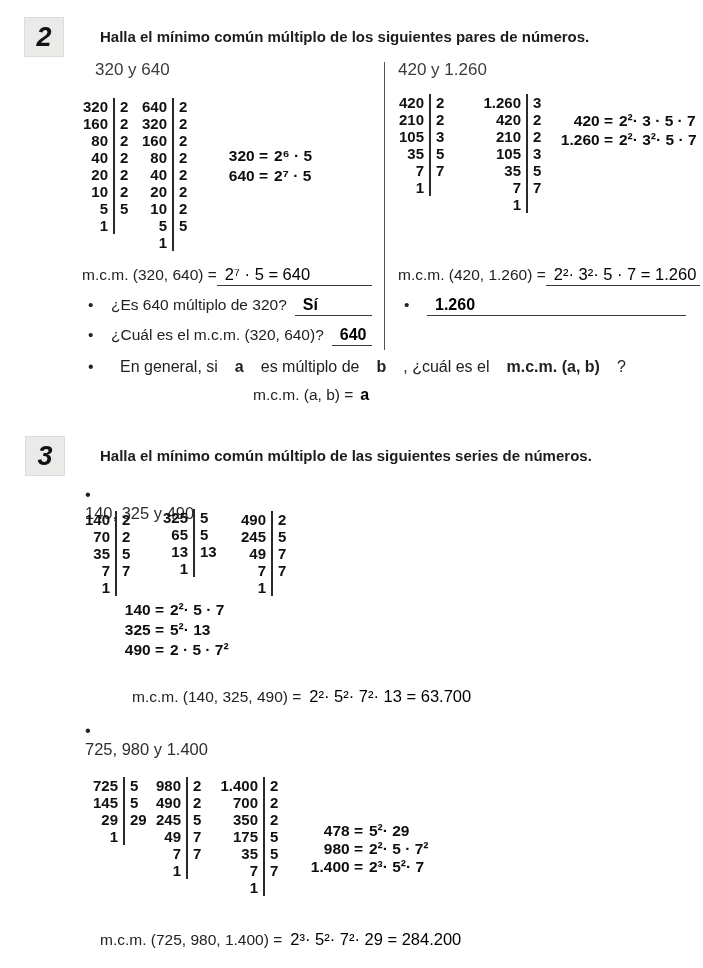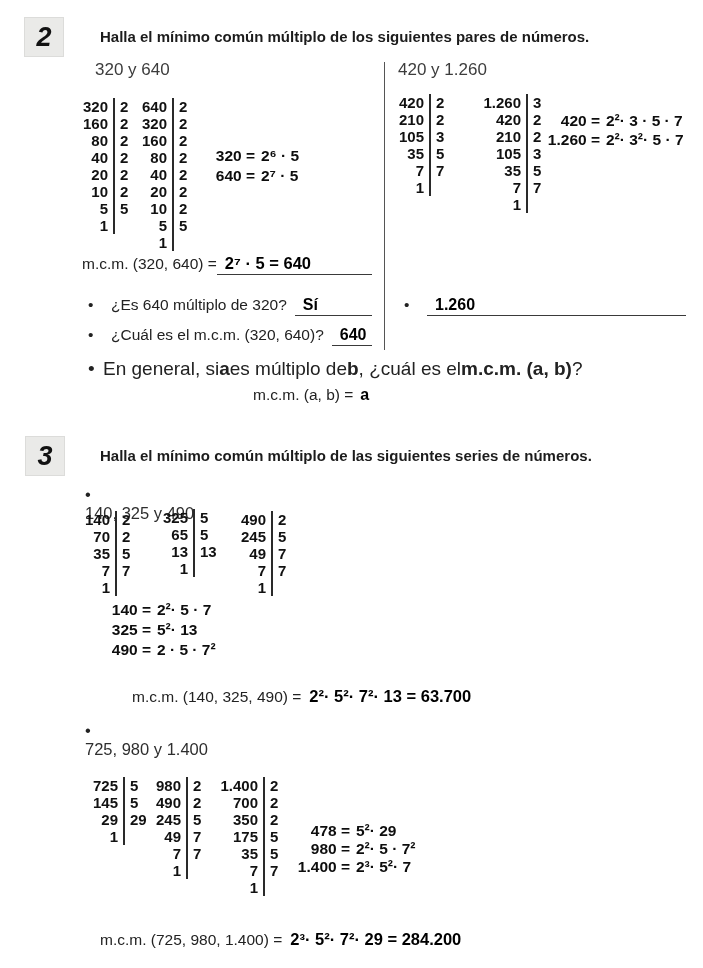--- a/index.html
+++ b/index.html
@@ -43,56 +43,56 @@
   #t1260{left:479px;top:94px;}
   #t140{left:80px;top:511px;}
   #t325{left:158px;top:509px;}
   #t490{left:236px;top:511px;}
   #t725{left:88px;top:777px;}
   #t980{left:151px;top:777px;}
   #t1400{left:216px;top:777px;}
 
   
   .eqs{position:absolute;font-weight:bold;font-size:15.5px;color:#0d0d0d;}
-  .eqs .eqrow{display:flex;}
+  .eqs .eqrow{display:flex;padding-left:13px;}
   .eqs .lhs{text-align:right;}
   .eqs .rhs{padding-left:6px;}
   #eq2-left{left:213px;top:146px;}
   #eq2-left .eqrow{height:20px;line-height:20px;}
   #eq2-left .lhs{width:42px;}
   #eq2-right{left:540px;top:111px;}
   #eq2-right .eqrow{height:19px;line-height:19px;}
   #eq2-right .lhs{width:60px;}
   #eq3-1{left:103px;top:600px;}
   #eq3-1 .eqrow{height:20px;line-height:20px;}
   #eq3-1 .lhs{width:48px;}
   #eq3-2{left:288px;top:822px;}
   #eq3-2 .eqrow{height:18px;line-height:18px;}
   #eq3-2 .lhs{width:62px;}
 
   
   .mcmline{position:absolute;display:flex;align-items:baseline;font-size:15.5px;color:#222;white-space:nowrap;}
-  .mcmline .answer{font-weight:bold;color:#000;font-size:16.5px;padding:0 4px 1px 8px;}
+  .mcmline .answer{font-weight:normal;color:#000;font-size:16.5px;padding:0 4px 1px 8px;}
   .underlined{border-bottom:1.5px solid #3a3a3a;}
   .fill{flex:1;}
-  #mcm-left{left:82px;top:254px;width:290px;}
+  #mcm-left{left:82px;top:265px;width:290px;}
   #mcm-right{left:398px;top:265px;width:288px;}
   #mcm3-1{left:96px;top:687px;margin-left:36px;}
   #mcm3-2{left:100px;top:930px;}
 
   
   .qlist{position:absolute;}
   .qrow{display:flex;align-items:baseline;font-size:15.5px;color:#222;margin-bottom:10px;white-space:nowrap;gap:8px;}
   .bullet{width:15px;flex:none;color:#222;}
   .bullet::before{content:"\2022";}
   .qrow .answer{font-weight:bold;font-size:16px;color:#000;padding:0 4px 1px 8px;}
   #q-left{left:88px;top:296px;width:284px;}
   #q-right{left:404px;top:296px;width:282px;}
 
-  #general{position:absolute;left:88px;top:358px;display:flex;align-items:baseline;font-size:19px;color:#222;white-space:nowrap;}
+  #general{position:absolute;left:88px;top:358px;display:flex;align-items:baseline;font-size:16px;color:#222;white-space:nowrap;gap:17px;}
   #general .b{font-weight:bold;}
   #mcm-ab{position:absolute;left:253px;top:386px;font-size:15.5px;color:#222;display:flex;align-items:baseline;}
   #mcm-ab .answer{font-weight:bold;font-size:16px;color:#000;padding-left:7px;}
 
   .series-label{position:absolute;display:flex;align-items:baseline;font-size:16.5px;color:#2e2e2e;flex-direction:column;}
   .series-label .bullet{width:17px;}
   #s1-label{left:85px;top:485px;}
   #s2-label{left:85px;top:721px;}
 </style>
 </head>
@@ -288,20 +288,24 @@
       <div class="eqrow">
         <span class="lhs">1.260 =</span>
         <span class="rhs">2²· 3²· 5 · 7</span>
       </div>
     </div>
 
   <div class="mcmline" id="mcm-left">
     <span>m.c.m. (320, 640) =</span>
     <span class="answer underlined fill">2⁷ · 5  = 640</span>
   </div>
+  <div class="mcmline" id="mcm-right">
+    <span>m.c.m. (420, 1.260) =</span>
+    <span class="answer underlined fill">2²· 3²· 5 · 7 = 1.260</span>
+  </div>
 
   <div class="qlist" id="q-left">
 
       <div class="qrow">
         <span class="bullet"></span>
         <span>¿Es 640 múltiplo de 320?</span>
         <span class="answer underlined fill">Sí</span>
       </div>
 
       <div class="qrow">

